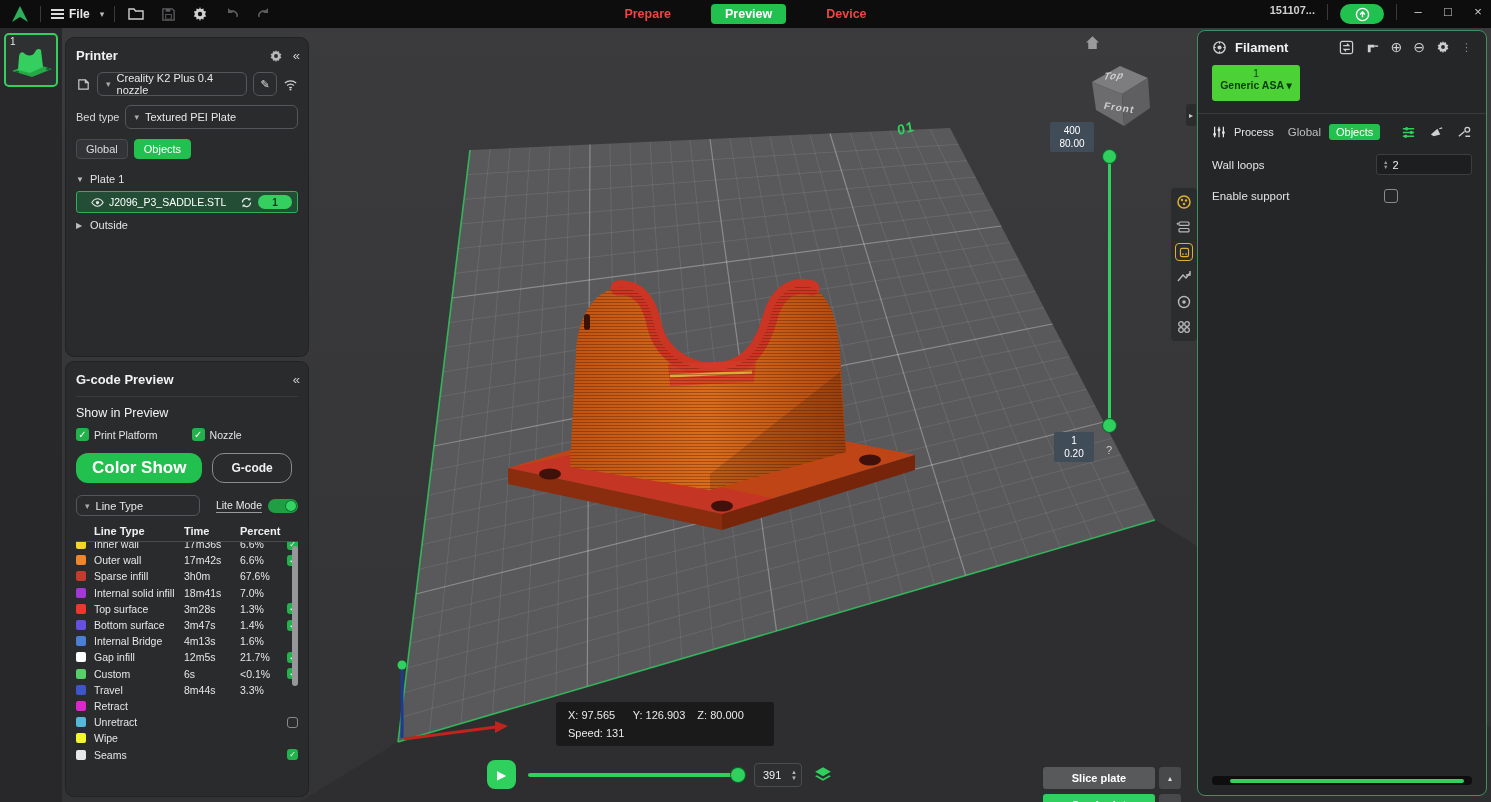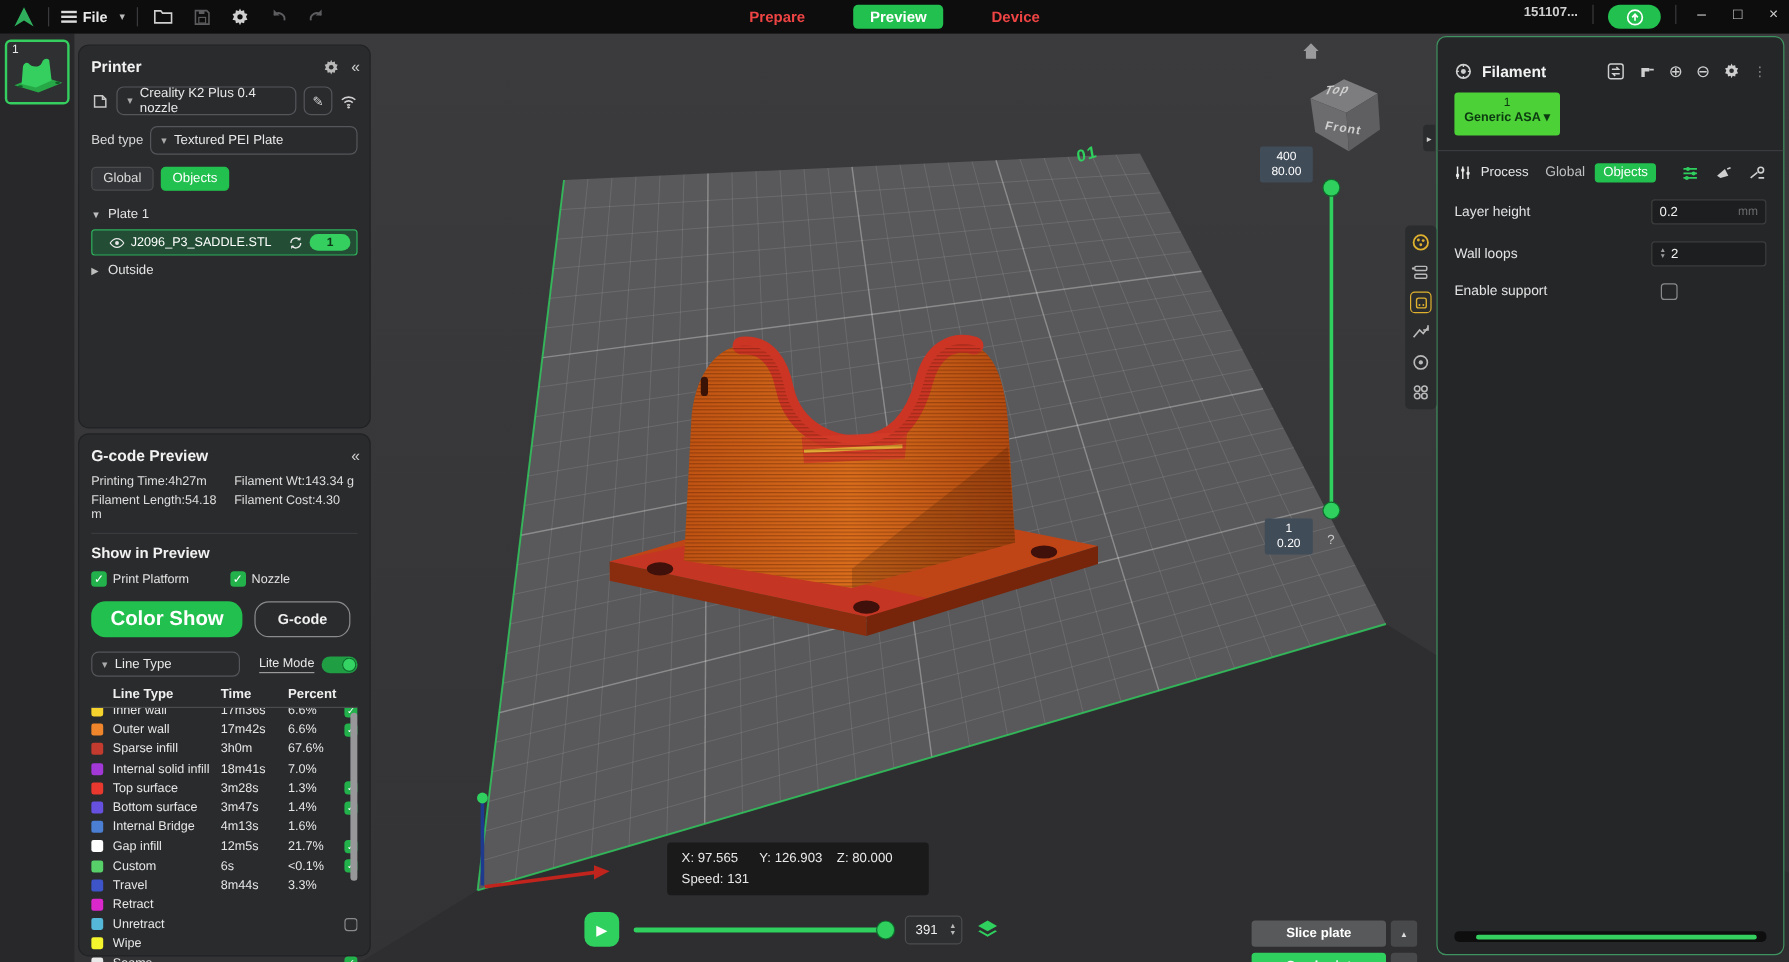--- a/index.html
+++ b/index.html
@@ -50,21 +50,21 @@
 
   .tree { margin-top:10px; font-size:11px; }
   .tree-row { display:flex; align-items:center; gap:6px; height:20px; color:#e3e3e3; cursor:pointer; }
   .tw { color:#bdbdbd; font-size:8px; width:8px; }
   .obj-row { display:flex; align-items:center; gap:5px; height:22px; background:#234e35; border:1px solid #2fae5c; border-radius:3px; padding:0 5px 0 14px; margin:2px 0; cursor:pointer; }
   .obj-name { flex:1; font-size:10.5px; color:#fff; white-space:nowrap; overflow:hidden; }
   .pill { background:#35cf5f; color:#0c3a18; font-weight:bold; min-width:34px; height:14px; border-radius:7px; font-size:10px; display:flex; align-items:center; justify-content:center; }
 
   .stats { display:grid; grid-template-columns:1.1fr 1fr; gap:4px 6px; margin-top:8px; font-size:10.5px; color:#dedede; }
   .divline { height:1px; background:#3a3b3d; margin:9px 0; }
-  .sec-title { font-weight:bold; font-size:12.5px; color:#f2f2f2; }
+  .sec-title { font-weight:normal; font-size:12.5px; color:#f2f2f2; }
   .cbrow { display:flex; gap:34px; margin-top:8px; }
   .cbitem { display:flex; align-items:center; gap:5px; font-size:10.5px; color:#e3e3e3; cursor:pointer; }
   .cb { width:13px; height:13px; border-radius:3px; display:flex; align-items:center; justify-content:center; font-size:10px; color:#fff; }
   .cb.checked { background:#22b14b; }
   .cb.empty { background:transparent; border:1px solid #8a8a8c; }
   .btnrow { display:flex; gap:10px; margin-top:12px; }
   .btn-green { background:#22c04e; color:#fff; font-weight:bold; font-size:17px; border:none; border-radius:12px; padding:5px 16px; cursor:pointer; }
   .btn-ghost { background:transparent; color:#f0f0f0; font-weight:bold; font-size:12px; border:1px solid #8b8b8d; border-radius:12px; padding:5px 18px; cursor:pointer; }
 
   .ltrow { display:flex; align-items:center; margin-top:12px; }
@@ -124,21 +124,21 @@
   .act-chev { height:22px; background:#48494b; border:none; border-radius:3px; color:#ddd; font-size:8px; cursor:pointer; }
 
   
   .vtools { position:absolute; left:1171px; top:188px; width:26px; background:#2b2c2e; border-radius:4px; padding:5px 0; display:flex; flex-direction:column; align-items:center; gap:7px; z-index:30; }
   .vtool { width:18px; height:18px; display:flex; align-items:center; justify-content:center; color:#b9b9b9; cursor:pointer; }
   .vtool.gold { color:#e0b12e; }
   .vtool.plate-on { color:#e0b12e; border:1.5px solid #e0b12e; border-radius:4px; }
   .panel-collapse { position:absolute; left:1186px; top:104px; width:10px; height:22px; background:#2b2c2e; color:#cfcfcf; font-size:8px; display:flex; align-items:center; justify-content:center; border-radius:3px 0 0 3px; cursor:pointer; z-index:30; }
 
   
-  .rpanel { position:absolute; left:1197px; top:30px; width:290px; height:766px; background:#242628; border:1px solid #3f9160; border-radius:8px; padding:20px 14px; z-index:25; }
+  .rpanel { position:absolute; left:1197px; top:30px; width:290px; height:766px; background:#242628; border:1px solid #3f9160; border-radius:8px; padding:8px 14px; z-index:25; }
   .rp-h { display:flex; align-items:center; gap:8px; }
   .rp-h .title { font-weight:bold; font-size:13px; color:#f2f2f2; }
   .rp-icons { margin-left:auto; display:flex; align-items:center; gap:11px; color:#cfcfcf; }
   .rp-icons .ic { cursor:pointer; display:flex; align-items:center; }
   .fil-chip { margin-top:10px; width:88px; height:36px; background:#4cd137; border-radius:3px; color:#0c3a10; text-align:center; padding-top:3px; cursor:pointer; }
   .fil-chip .n { font-size:10px; }
   .fil-chip .mat { font-size:10.5px; font-weight:bold; }
   .proc-h { display:flex; align-items:center; gap:8px; margin-top:4px; }
   .proc-h .g { color:#bfbfbf; font-size:11.5px; margin-left:6px; cursor:pointer; }
   .proc-h .o { background:#22c04e; color:#fff; font-size:11px; border-radius:3px; padding:2px 7px; cursor:pointer; }
@@ -587,26 +587,20 @@
   </div>
 </div>
 
 <div class="card card-gcode">
   <div class="card-h">
     <span class="title">G-code Preview</span>
     <span class="sp">
         <span class="chev2">«</span>
       </span>
   </div>
-  <div class="stats">
-    <span><span>Printing Time:</span><span>4h27m</span></span>
-    <span><span>Filament Wt:</span><span>143.34 g</span></span>
-    <span><span>Filament Length:</span><span>54.18 m</span></span>
-    <span><span>Filament Cost:</span><span>4.30</span></span>
-  </div>
   <div class="divline"></div>
   <div class="sec-title">Show in Preview</div>
   <div class="cbrow">
     <span class="cbitem">
       <span class="cb checked">✓</span>
       <span>Print Platform</span>
     </span>
     <span class="cbitem">
       <span class="cb checked">✓</span>
       <span>Nozzle</span>
@@ -844,29 +838,20 @@
           </svg>
         </span>
       <span class="ic">
           <svg width="15" height="15">
             <use href="#i-tune"></use>
           </svg>
         </span>
     </span>
   </div>
   <div id="process-params">
-      <div class="param-row">
-        <span class="param-lbl">Layer height</span>
-        <span class="param-ctl">
-          <span class="pinput">
-            <span class="v">0.2</span>
-            <span class="u">mm</span>
-          </span>
-        </span>
-      </div>
       <div class="param-row">
         <span class="param-lbl">Wall loops</span>
         <span class="param-ctl">
           <span class="pinput">
             <span class="st">
               <span>▲</span>
               <span>▼</span>
             </span>
             <span class="v">2</span>
           </span>

